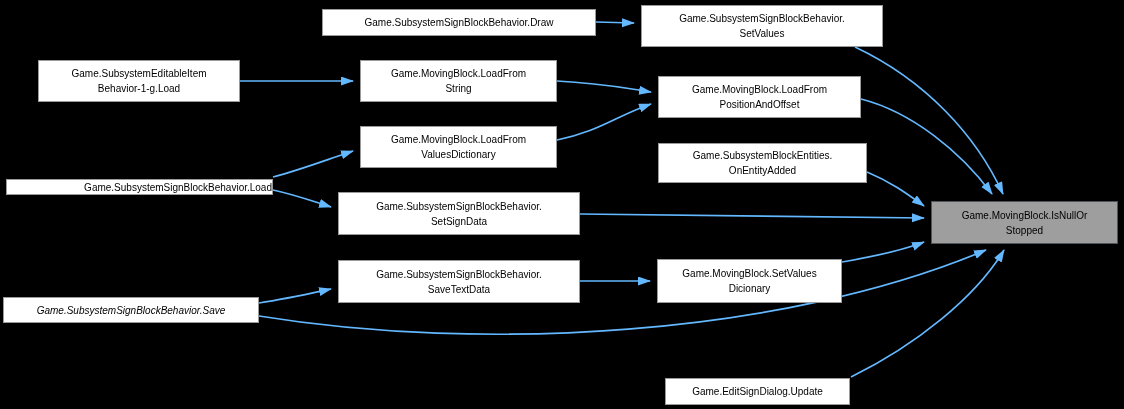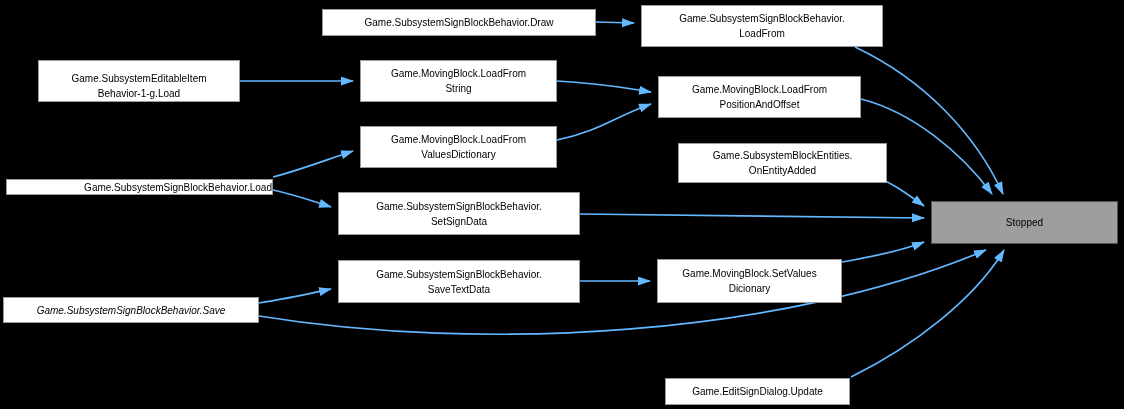--- a/index.html
+++ b/index.html
@@ -60,50 +60,51 @@
         <path d="M259,316 C480,352 780,337 986,250" fill="none" stroke="#63b8ff" stroke-width="1.7" marker-end="url(#arrow)"></path>
         <path d="M851,377 C916,345 976,297 1004,250" fill="none" stroke="#63b8ff" stroke-width="1.7" marker-end="url(#arrow)"></path>
       </g>
   </svg>
   <div id="nodes">
       <div class="node" style="left: 322px; top: 9px; width: 274px; height: 27px;">
         <span>Game.SubsystemSignBlockBehavior.Draw</span>
       </div>
       <div class="node" style="left: 641px; top: 5px; width: 242px; height: 42px;">
         <span>Game.SubsystemSignBlockBehavior.</span>
-        <span>LoadFrom</span>
+        <span>SetValues</span>
       </div>
-      <div class="node" style="left: 38px; top: 60px; width: 202px; height: 42px; justify-content: flex-end;">
+      <div class="node" style="left: 38px; top: 60px; width: 202px; height: 42px;">
         <span>Game.SubsystemEditableItem</span>
         <span>Behavior-1-g.Load</span>
       </div>
       <div class="node" style="left: 360px; top: 60px; width: 197px; height: 42px;">
         <span>Game.MovingBlock.LoadFrom</span>
         <span>String</span>
       </div>
       <div class="node" style="left: 658px; top: 76px; width: 203px; height: 42px;">
         <span>Game.MovingBlock.LoadFrom</span>
         <span>PositionAndOffset</span>
       </div>
       <div class="node" style="left: 360px; top: 126px; width: 197px; height: 42px;">
         <span>Game.MovingBlock.LoadFrom</span>
         <span>ValuesDictionary</span>
       </div>
-      <div class="node" style="left: 658px; top: 143px; width: 209px; height: 40px; margin-left: 20px;">
+      <div class="node" style="left: 658px; top: 143px; width: 209px; height: 40px;">
         <span>Game.SubsystemBlockEntities.</span>
         <span>OnEntityAdded</span>
       </div>
       <div class="node" style="left: 6px; top: 179px; width: 267px; height: 16px; align-items: flex-end;">
         <span>Game.SubsystemSignBlockBehavior.Load</span>
       </div>
       <div class="node" style="left: 338px; top: 192px; width: 242px; height: 43px;">
         <span>Game.SubsystemSignBlockBehavior.</span>
         <span>SetSignData</span>
       </div>
       <div class="node highlight" style="left: 931px; top: 201px; width: 187px; height: 43px;">
+        <span>Game.MovingBlock.IsNullOr</span>
         <span>Stopped</span>
       </div>
       <div class="node" style="left: 338px; top: 260px; width: 242px; height: 43px;">
         <span>Game.SubsystemSignBlockBehavior.</span>
         <span>SaveTextData</span>
       </div>
       <div class="node" style="left: 657px; top: 259px; width: 185px; height: 44px;">
         <span>Game.MovingBlock.SetValues</span>
         <span>Dicionary</span>
       </div>

